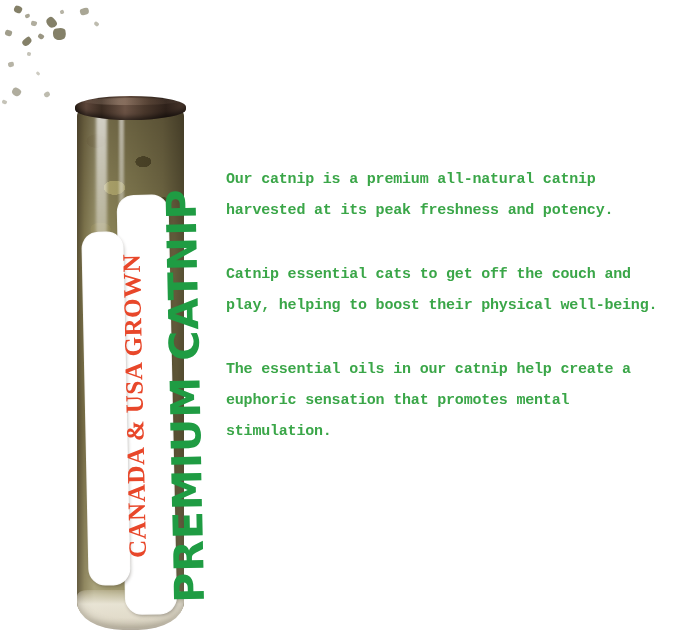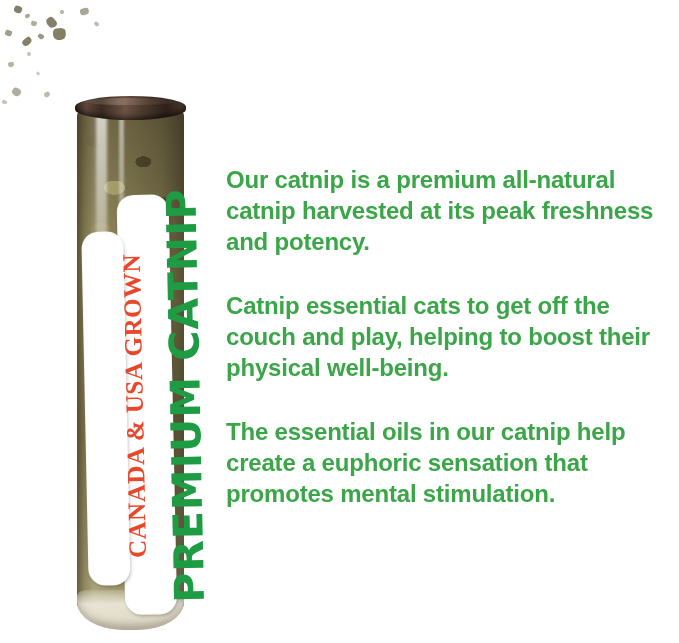--- a/index.html
+++ b/index.html
@@ -212,23 +212,23 @@
 
   
   #copy-block {
     position: absolute;
     left: 226px;
     top: 164px;
     width: 452px;
   }
   .copy-paragraph {
     margin: 0 0 33px 0;
-    font-family: Liberation Sans, sans-serif;
+    font-family: Liberation Mono, monospace;
     font-weight: 700;
-    font-size: 24px;
+    font-size: 15px;
     line-height: 31px;
     color: #3aa648;
     letter-spacing: -.2px;
   }
   .copy-paragraph:last-child { margin-bottom: 2px; }
 </style>
 </head>
 <body>
 
 <div id="flake-scatter">

